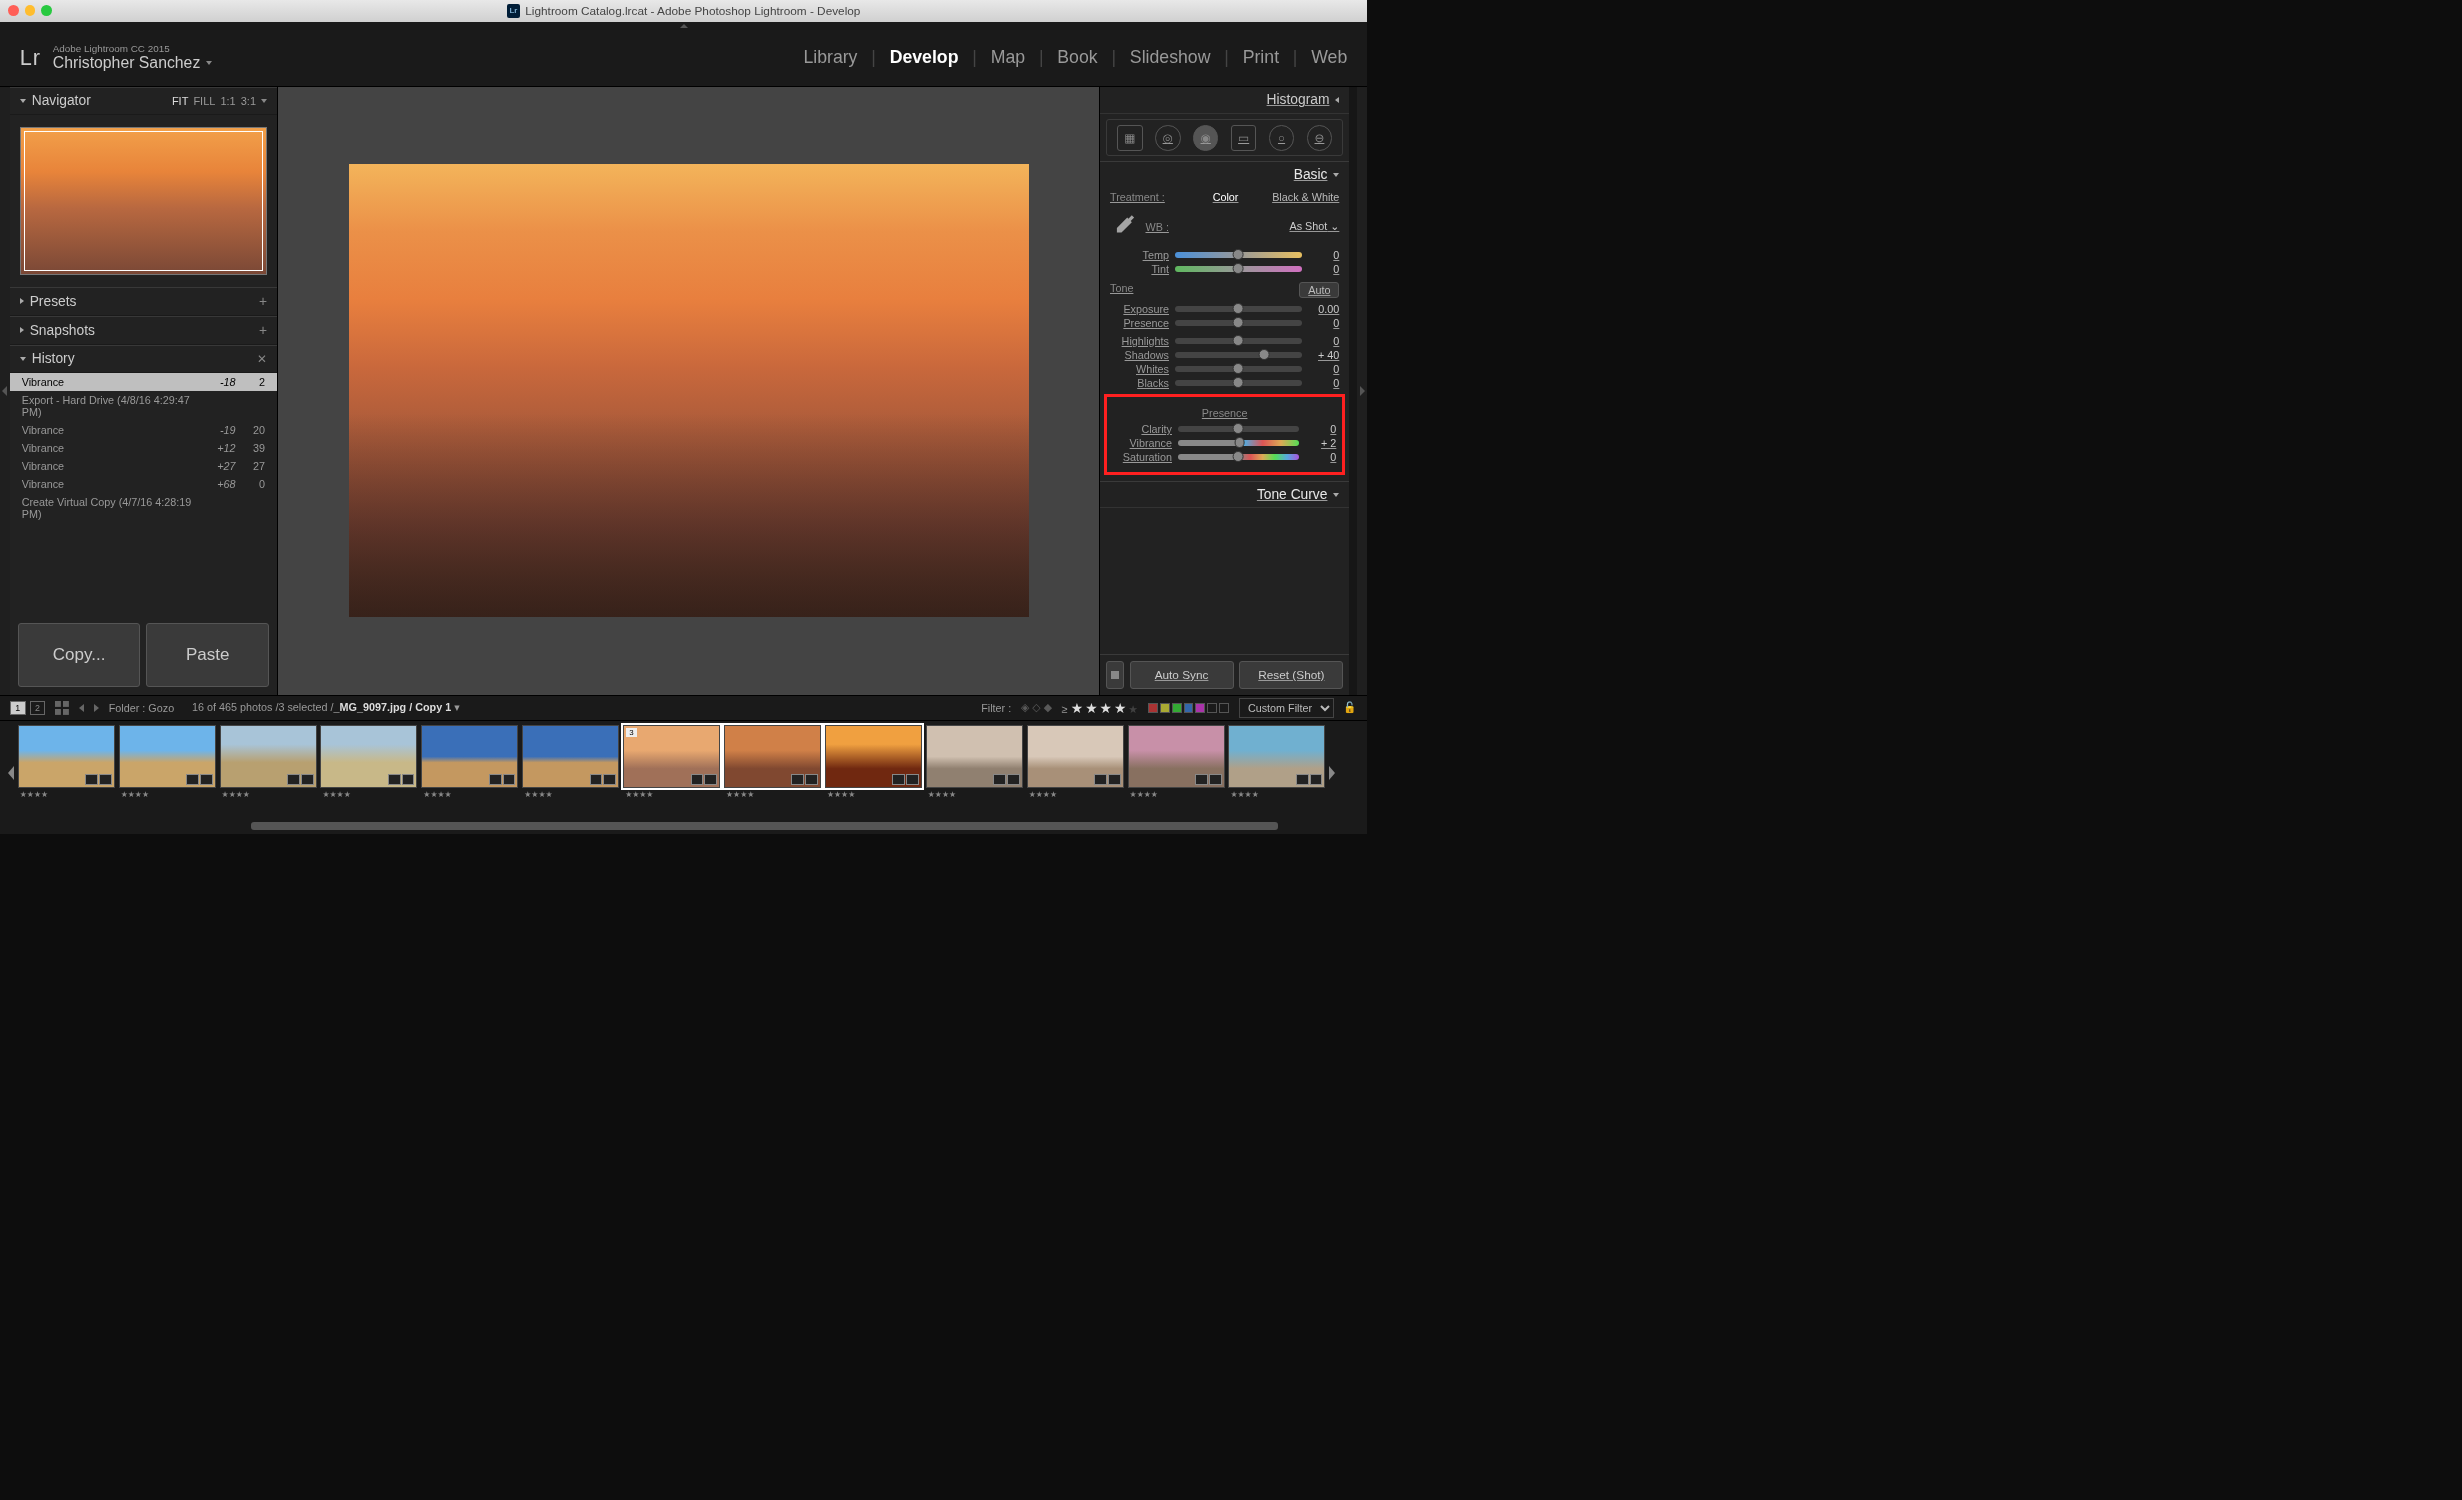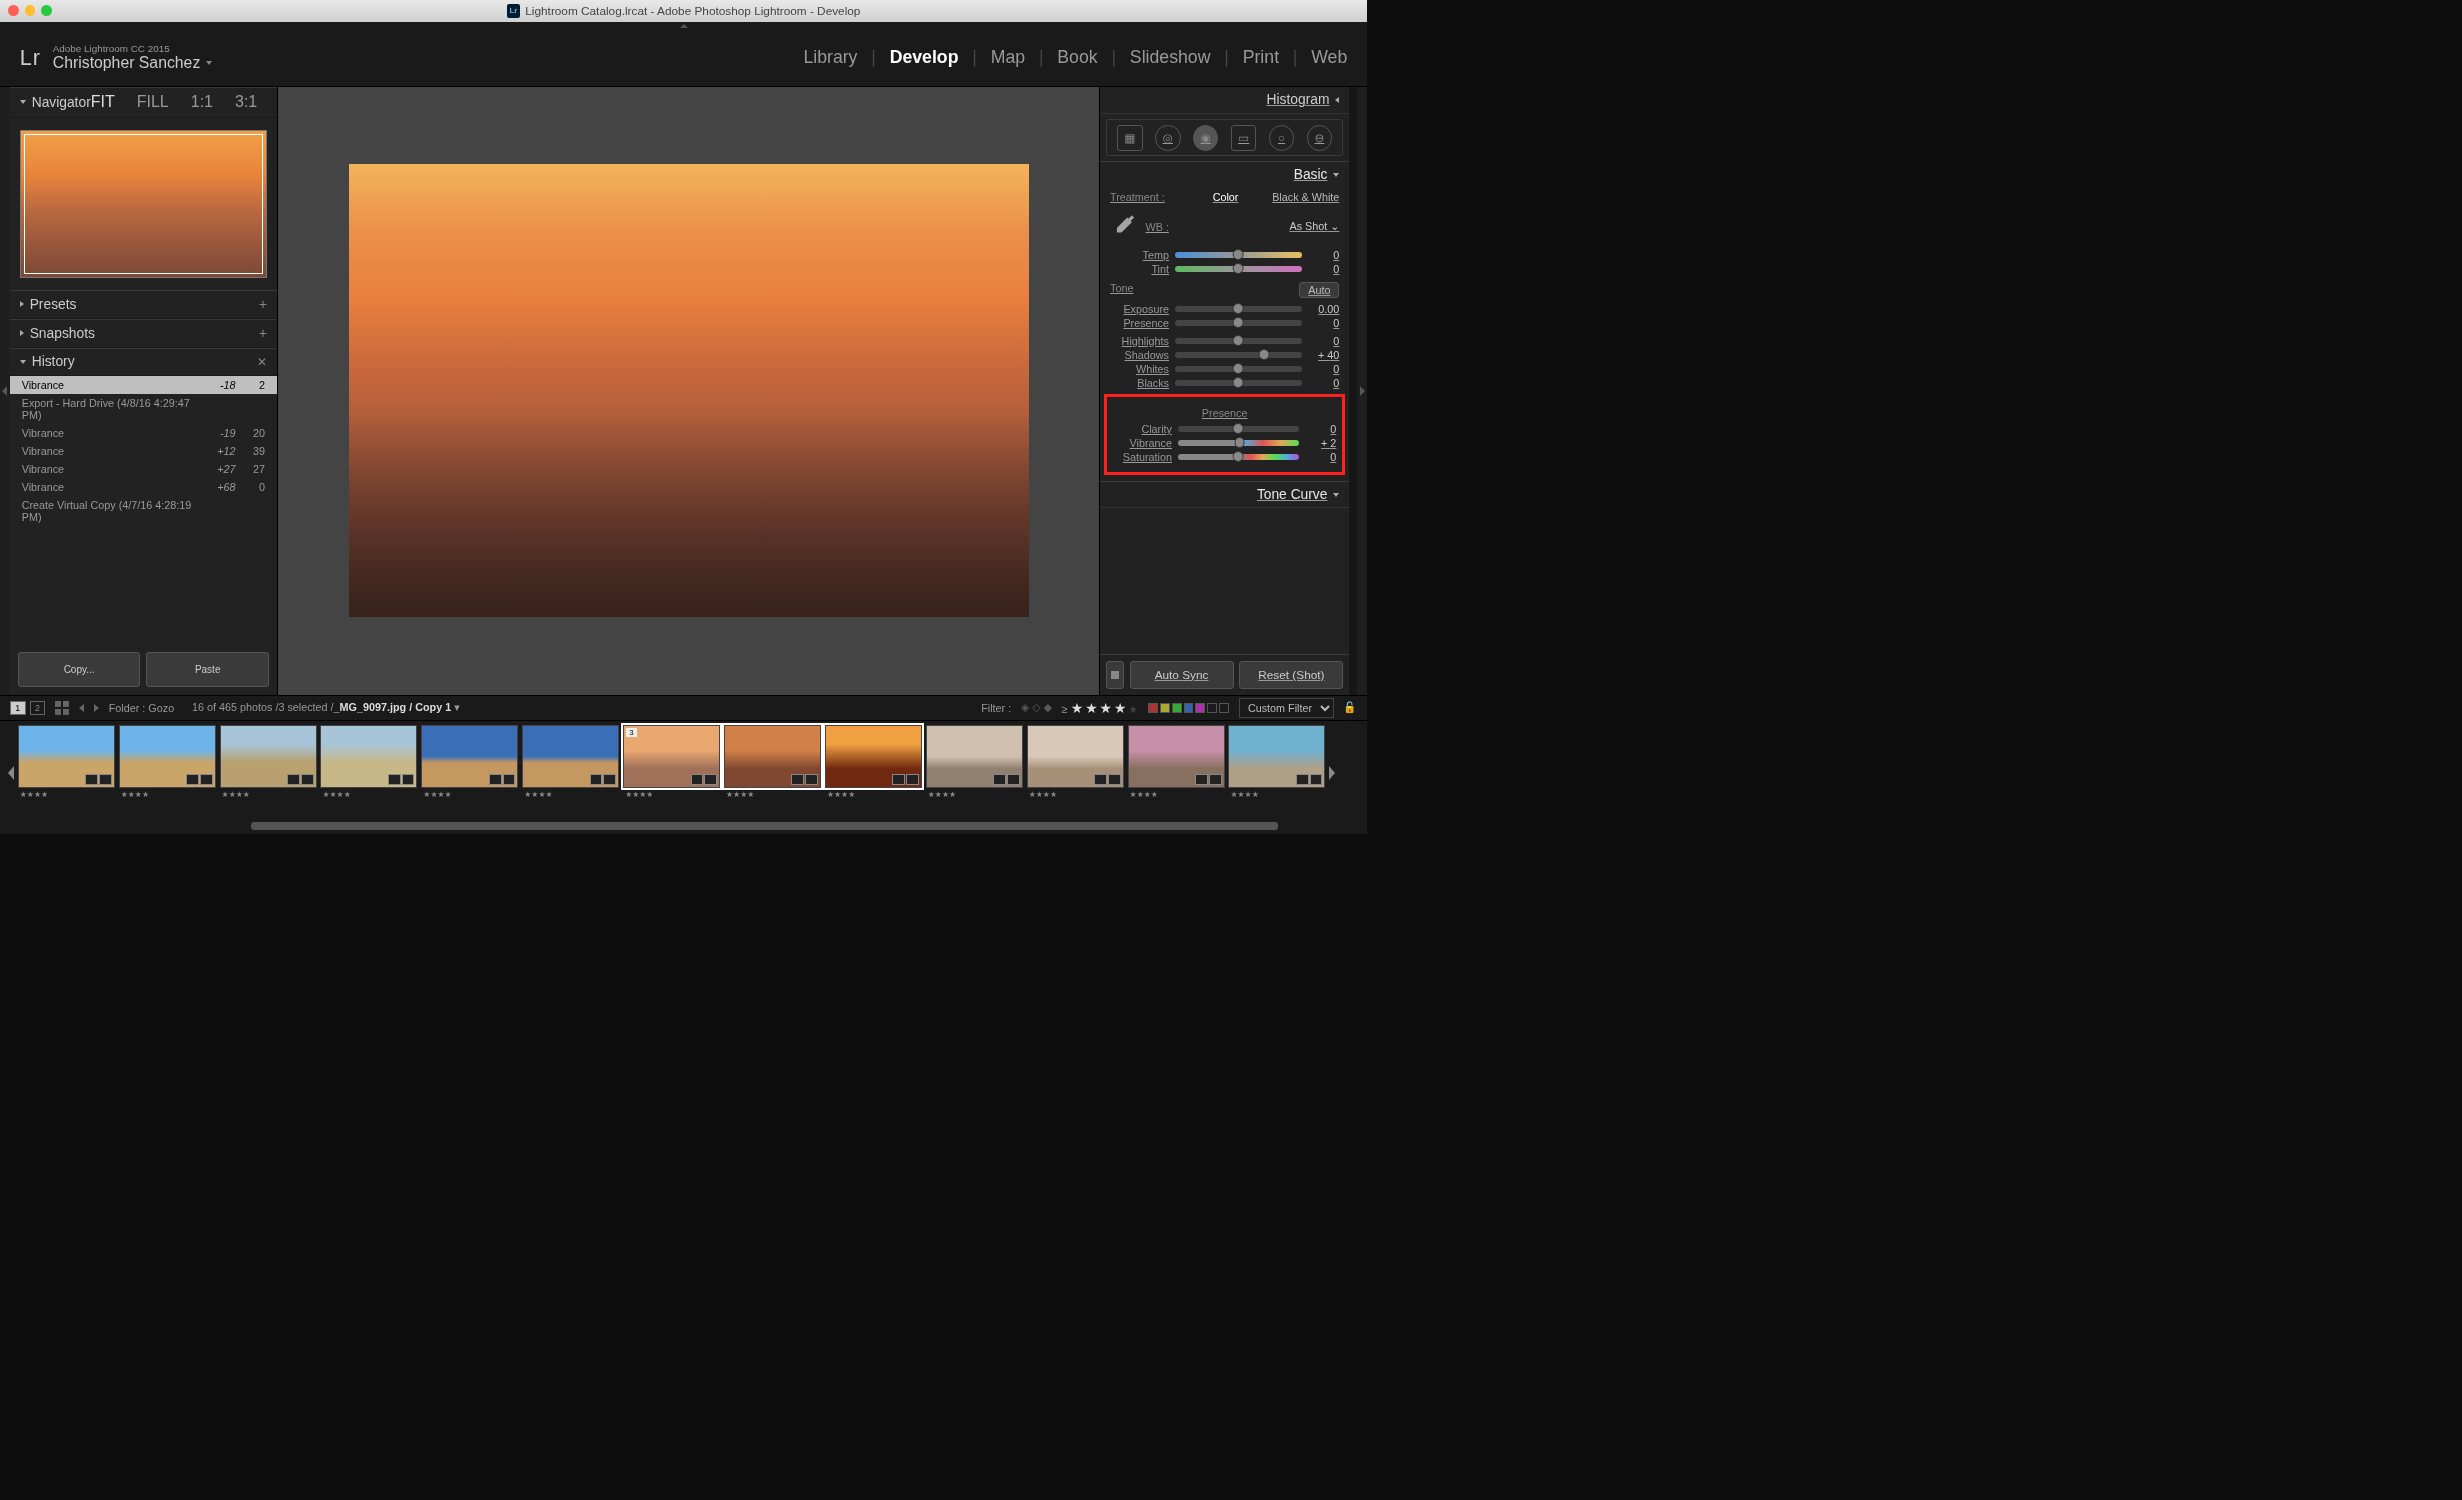--- a/index.html
+++ b/index.html
@@ -30,34 +30,34 @@
 .modules span.active { color: #fff; font-weight:600; }
 .modules .sep { color:#444; }
 .chevron-down { width:0;height:0;border-left:3.9px solid transparent;border-right:3.9px solid transparent;border-top:4.9px solid #888; }
 .body { flex:1; display:flex; background: var(--bg-panel); overflow:hidden; }
 .edge-toggle { width:9.9px; background:#1f1f1f; display:flex; align-items:center; justify-content:center; }
 .edge-toggle .tri-l { width:0;height:0;border-top:5.9px solid transparent;border-bottom:5.9px solid transparent;border-right:5.9px solid #555; }
 .edge-toggle .tri-r { width:0;height:0;border-top:5.9px solid transparent;border-bottom:5.9px solid transparent;border-left:5.9px solid #555; }
 .left-panel { width:268px; background: var(--bg-panel-darker); border-right:1px solid #000; display:flex; flex-direction:column; }
 .section-head { display:flex; align-items:center; justify-content:space-between; padding:5.9px 9.9px; font-size:13.8px; color:var(--text-light); border-bottom:1px solid #1a1a1a; border-top:1px solid #383838;}
 .section-head .lbl { display:flex; align-items:center; gap:5.9px; }
-.section-head .extras { font-size:16px; color:var(--text-gray); display:flex; gap:22px; align-items:center;justify-content:space-between; }
+.section-head .extras { font-size:11px; color:var(--text-gray); display:flex; gap:5px; align-items:center;justify-content:space-between; }
 .section-head .tri-down { width:0;height:0;border-left:3.9px solid transparent;border-right:3.9px solid transparent;border-top:4.9px solid #aaa; }
 .section-head .tri-right { width:0;height:0;border-top:3.9px solid transparent;border-bottom:3.9px solid transparent;border-left:4.9px solid #aaa; }
 .nav-thumb { padding:11.8px 9.9px; }
 .nav-thumb .imgbox { width:100%; height:148px; background: linear-gradient(180deg,#f2a04a 0%,#e8843a 30%,#b86840 55%,#7a4836 100%); border:1px solid #777; position:relative; }
 .nav-thumb .viewrect { position:absolute; inset:3px; border:1px solid #fff; }
 .history-list { flex:1; overflow:auto; }
 .hist-row { display:flex; padding:3px 11.8px; font-size:10.8px; color:var(--text-gray); align-items:center; }
 .hist-row.sel { background:#bfbfbf; color:#000; }
 .hist-row .name { flex:1; }
 .hist-row .v1 { width:35px; text-align:right; font-style:italic; }
 .hist-row .v2 { width:29.6px; text-align:right; }
 .lp-bottom { display:flex; gap:5.9px; padding:7.9px; }
-.lp-bottom button { flex:1; background:#3a3a3a; border:1px solid #555; color:var(--text-light); padding:11px 0; font-size:10px; border-radius:3px; cursor:pointer; }
+.lp-bottom button { flex:1; background:#3a3a3a; border:1px solid #555; color:var(--text-light); padding:21px 0; font-size:17px; border-radius:3px; cursor:pointer; }
 .center { flex:1; background:#444; display:flex; align-items:center; justify-content:center; position:relative; padding:29.6px 0;}
 .photo { width:680px; height:453px; background:
   linear-gradient(180deg, rgba(0,0,0,0) 55%, rgba(40,25,20,0.7) 100%),
   linear-gradient(180deg,#f3b45a 0%,#eb9048 15%,#e87f3e 30%,#c9683c 45%,#a85a3a 60%,#814636 80%,#5a3628 100%);
 }
 .right-panel { width:258px; background: var(--bg-panel-darker); border-left:1px solid #000; display:flex; flex-direction:column;text-decoration:underline; }
 .rp-head-row { display:flex; justify-content:flex-end; align-items:center; padding:5.9px 9.9px; font-size:13.8px; color:var(--text-light); border-bottom:1px solid #333;}
 .rp-head-row .tri { width:0;height:0;border-top:3.9px solid transparent;border-bottom:3.9px solid transparent;border-right:4.9px solid #aaa; margin-left:5.9px;}
 .toolstrip { height:37px; border:1px solid #3a3a3a; margin:4.9px 5.9px; border-radius:3px; display:flex; align-items:center; justify-content:space-around; padding:0 3.9px;}
 .tool { width:25.6px;height:25.6px;border:1px solid #555;border-radius:12.8px;display:flex;align-items:center;justify-content:center;color:#888; }

